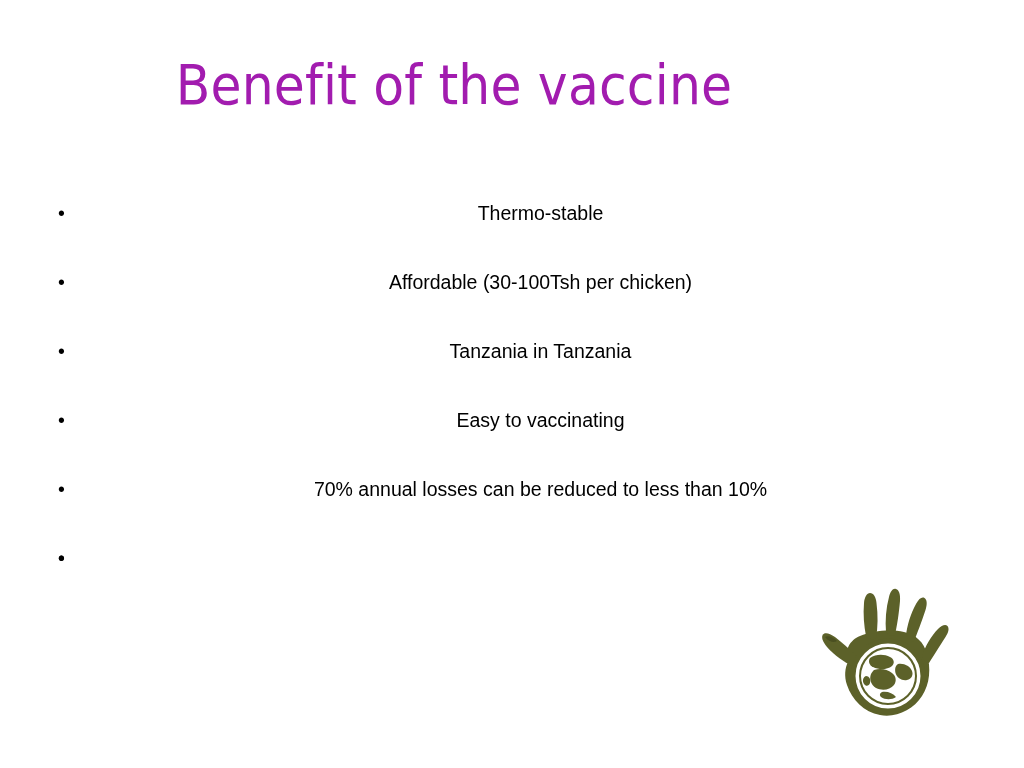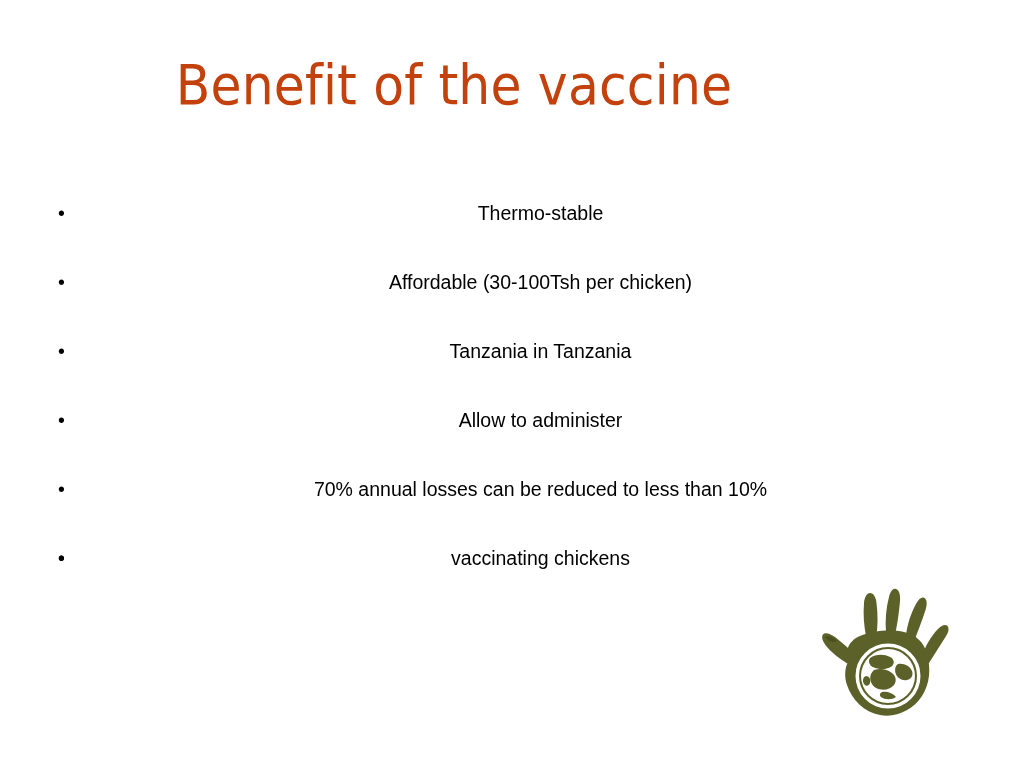--- a/index.html
+++ b/index.html
@@ -28,21 +28,21 @@
     left: 0;
     top: 54px;
     width: 908px;
     text-align: center;
     font-family: "DejaVu Sans Condensed", "Liberation Sans Narrow", "Liberation Sans", sans-serif;
     font-stretch: condensed;
     font-size: 56px;
     font-weight: 400;
     line-height: 62px;
     letter-spacing: 0.2px;
-    color: #c2410c;
+    color: #a21caf;
     white-space: nowrap;
   }
 
   
   .body-list {
     position: absolute;
     left: 52px;
     top: 190px;
     width: 930px;
     margin: 0;
@@ -118,41 +118,40 @@
     <li class="bullet-row">
       <span class="bullet-marker">•</span>
       <span class="bullet-text">
         <span class="line">Tanzania in Tanzania</span>
       </span>
     </li>
 
     <li class="bullet-row">
       <span class="bullet-marker">•</span>
       <span class="bullet-text">
-        <span class="line">Allow to administer</span>
+        <span class="line">Easy to vaccinating</span>
       </span>
     </li>
 
     <li class="bullet-row">
       <span class="bullet-marker">•</span>
       <span class="bullet-text">
         <span class="line">70% annual losses can be reduced to less than 10%</span>
       </span>
     </li>
 
     <li class="bullet-row">
       <span class="bullet-marker">•</span>
       <span class="bullet-text">
       </span>
     </li>
 
     <li class="bullet-row">
       <span class="bullet-marker">•</span>
       <span class="bullet-text">
-        <span class="line">vaccinating chickens</span>
       </span>
     </li>
 
   </ul>
 
   <div class="logo-handprint">
     <svg viewBox="0 0 162 150" xmlns="http://www.w3.org/2000/svg" aria-hidden="true">
       <g fill="#5c6129">
 
         <path d="M36 78 C32 66, 38 56, 48 52 C60 47, 78 45, 92 48 C104 51, 112 58, 115 70

